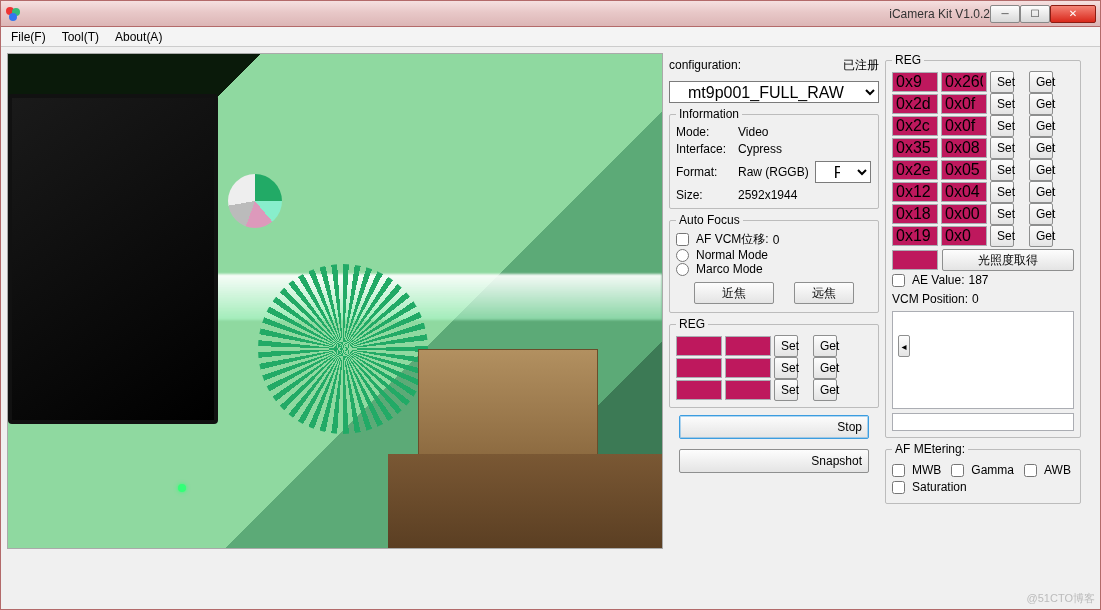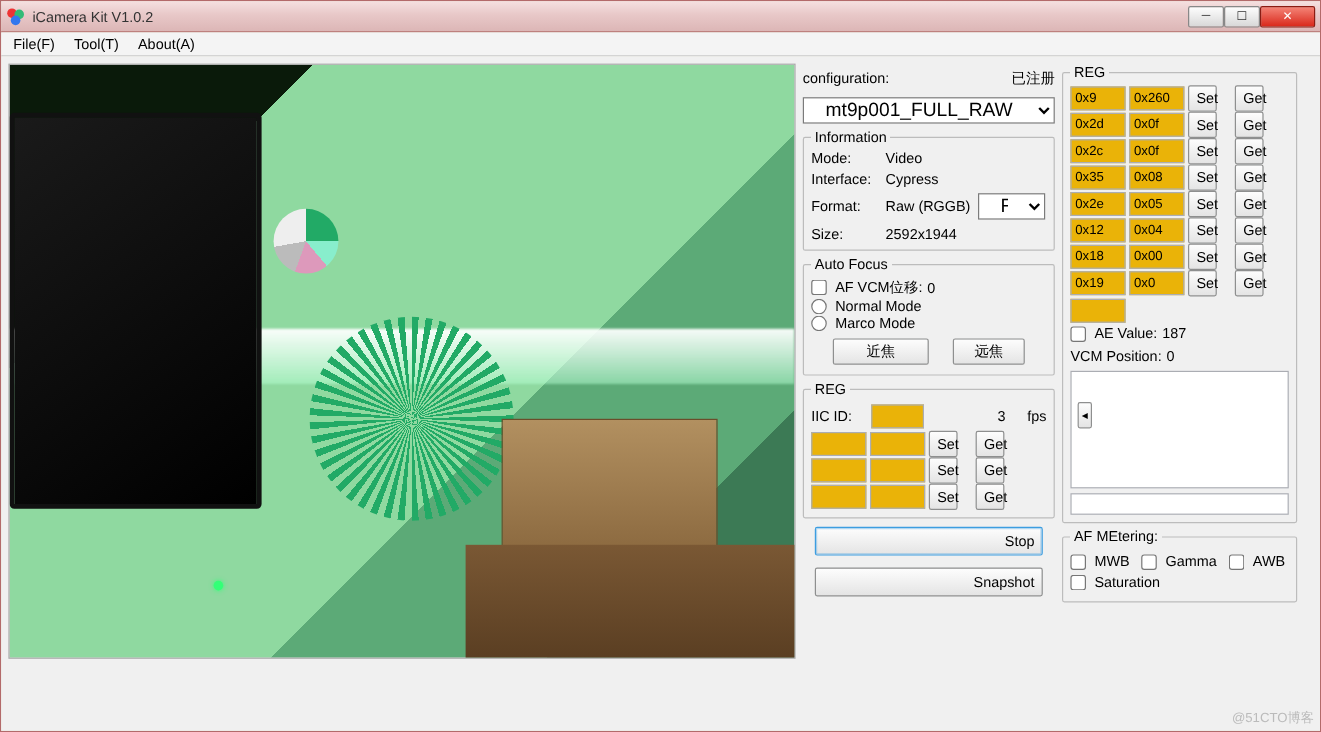--- a/index.html
+++ b/index.html
@@ -1,18 +1,18 @@
 <!DOCTYPE html>
 <html><head>
 <meta charset="utf-8">
 <style>
 * { box-sizing: border-box; margin: 0; padding: 0; }
 body { font-family: "Segoe UI", Tahoma, sans-serif; font-size: 12px; background: #fff; width: 1101px; height: 610px; overflow: hidden; position: relative; }
 .window { position: absolute; inset: 0; border: 1px solid #b36a6a; background: #ece9d8; display: flex; flex-direction: column; }
-.titlebar { height: 26px; background: linear-gradient(to bottom, #f5e0e0, #e8c8c8 45%, #dcb6b6); display: flex; align-items: center; padding: 0 4px; border-bottom: 1px solid #b36a6a; }
+.titlebar { height: 26px; background: linear-gradient(to bottom, #f5e0e0, #e8c8c8 45%, #dcb6b6); display: flex; align-items: center; padding: 0 4px; border-bottom: 1px solid #b36a6a; text-align: right; }
 .titlebar-icon { width: 16px; height: 16px; margin-right: 6px; }
 .titlebar-title { flex: 1; font-size: 12px; color: #333; }
 .winbtns { display: flex; gap: 0; }
 .winbtn { width: 30px; height: 18px; display: flex; align-items: center; justify-content: center; border: 1px solid #888; background: linear-gradient(to bottom, #fdfdfd, #d8d8d8); font-size: 10px; color: #333; cursor: default; border-radius: 2px; }
 .winbtn.close { background: linear-gradient(to bottom, #f48477, #d9281b); color: #fff; border-color: #8b1c13; width: 46px; }
 .menubar { height: 20px; background: #f4f4f4; display: flex; align-items: center; padding: 0 4px; border-bottom: 1px solid #ccc; gap: 4px; }
 .menubar span { padding: 2px 6px; cursor: default; }
 .client { flex: 1; background: #f0f0f0; padding: 6px; display: flex; gap: 6px; position: relative; }
 .preview { width: 656px; height: 496px; border: 1px solid #aaa; background: linear-gradient(135deg, #0a1a0a 0% 22%, #8fd9a0 22% 62%, #5caa77 62% 82%, #3c7a55 82% 100%); position: relative; overflow: hidden; }
 .preview::before { content:""; position:absolute; left:0; top:220px; width:100%; height:46px; background: linear-gradient(to bottom, rgba(255,255,255,.95), rgba(180,255,210,.5)); filter: blur(1px); }
@@ -23,21 +23,21 @@
 .piechart { position:absolute; left:220px; top:120px; width:54px; height:54px; border-radius:50%; background: conic-gradient(#2a6 0 90deg, #8ec 90deg 140deg, #d9b 140deg 200deg, #bbb 200deg 260deg, #eee 260deg 360deg); }
 .cardboard { position:absolute; left:410px; top:295px; width:180px; height:110px; background:linear-gradient(#b29060,#8c6a40); border:1px solid #6b4d2a; }
 .shelf { position:absolute; left:380px; top:400px; width:280px; height:96px; background:linear-gradient(#7a5834,#5a3e22); }
 .panel-col { display: flex; flex-direction: column; gap: 4px; }
 .col-mid { width: 210px; }
 .col-right { width: 196px; }
 fieldset { border: 1px solid #bcbcbc; border-radius: 2px; padding: 4px 6px 6px 6px; background: #f0f0f0; }
 legend { padding: 0 3px; font-size: 12px; color: #000; }
 .row { display: flex; align-items: center; gap: 4px; margin: 2px 0; min-height: 20px; }
 label { color: #000; }
-input[type=text] { height: 20px; border: 1px solid #abadb3; padding: 1px 3px; font-size: 11px; background: #eab308; width: 100%; }
+input[type=text] { height: 20px; border: 1px solid #abadb3; padding: 1px 3px; font-size: 16px; background: #be185d; width: 100%; }
 select { height: 22px; border: 1px solid #7b7b7b; font-size: 16px; background: #fff; padding: 0 14px; }
 .btn { height: 22px; min-width: 36px; padding: 0 6px; border: 1px solid #8e8f8f; background: linear-gradient(#fdfdfd, #e4e4e4); font-size: 12px; cursor: default; border-radius: 2px; }
 .btn-action { width: 190px; height: 24px; margin: 3px auto; display: block; text-align: right; }
 .stop-btn { border: 1px solid #3c9de0; box-shadow: inset 0 0 0 1px rgba(60,157,224,.4); }
 .reg-grid { display: grid; grid-template-columns: 46px 46px 36px 36px; gap: 3px; align-items: center; }
 .reg-grid input { width: 100%; }
 .reg-grid .btn { min-width: 0; width: 24px; }
 .checkbox-row { display: flex; align-items: center; gap: 4px; }
 input[type=checkbox], input[type=radio] { margin: 0 3px 0 0; }
 .kv { display: grid; grid-template-columns: 62px auto; row-gap: 3px; align-items: center; }
@@ -126,26 +126,20 @@
           <label>Marco Mode</label>
         </div>
         <div class="row" style="gap:20px; justify-content:center; margin-top:6px">
           <button class="btn" style="width:80px">近焦</button>
           <button class="btn" style="width:60px">远焦</button>
         </div>
       </fieldset>
 
       <fieldset>
         <legend>REG</legend>
-        <div class="row">
-          <label style="width:46px">IIC ID:</label>
-          <input type="text" style="width: 44px;" value="">
-          <span style="flex:1; text-align:right">3</span>
-          <span style="width:30px; text-align:right">fps</span>
-        </div>
         <div class="reg-grid">
           <input type="text" style="">
           <input type="text" style="">
           <button class="btn">Set</button>
           <button class="btn">Get</button>
         </div>
         <div class="reg-grid">
           <input type="text" style="">
           <input type="text" style="">
           <button class="btn">Set</button>
@@ -211,20 +205,21 @@
             </div>
             <div class="reg-grid">
               <input type="text" value="0x19" style="">
               <input type="text" value="0x0" style="">
               <button class="btn">Set</button>
               <button class="btn">Get</button>
             </div>
           </div>
         <div class="row">
           <input type="text" style="width: 46px;">
+          <button class="btn" style="flex:1">光照度取得</button>
         </div>
         <div class="checkbox-row">
           <input type="checkbox" style="">
           <label>AE Value:</label>
           <span>187</span>
         </div>
         <div class="row">
           <label>VCM Position:</label>
           <span>0</span>
         </div>

